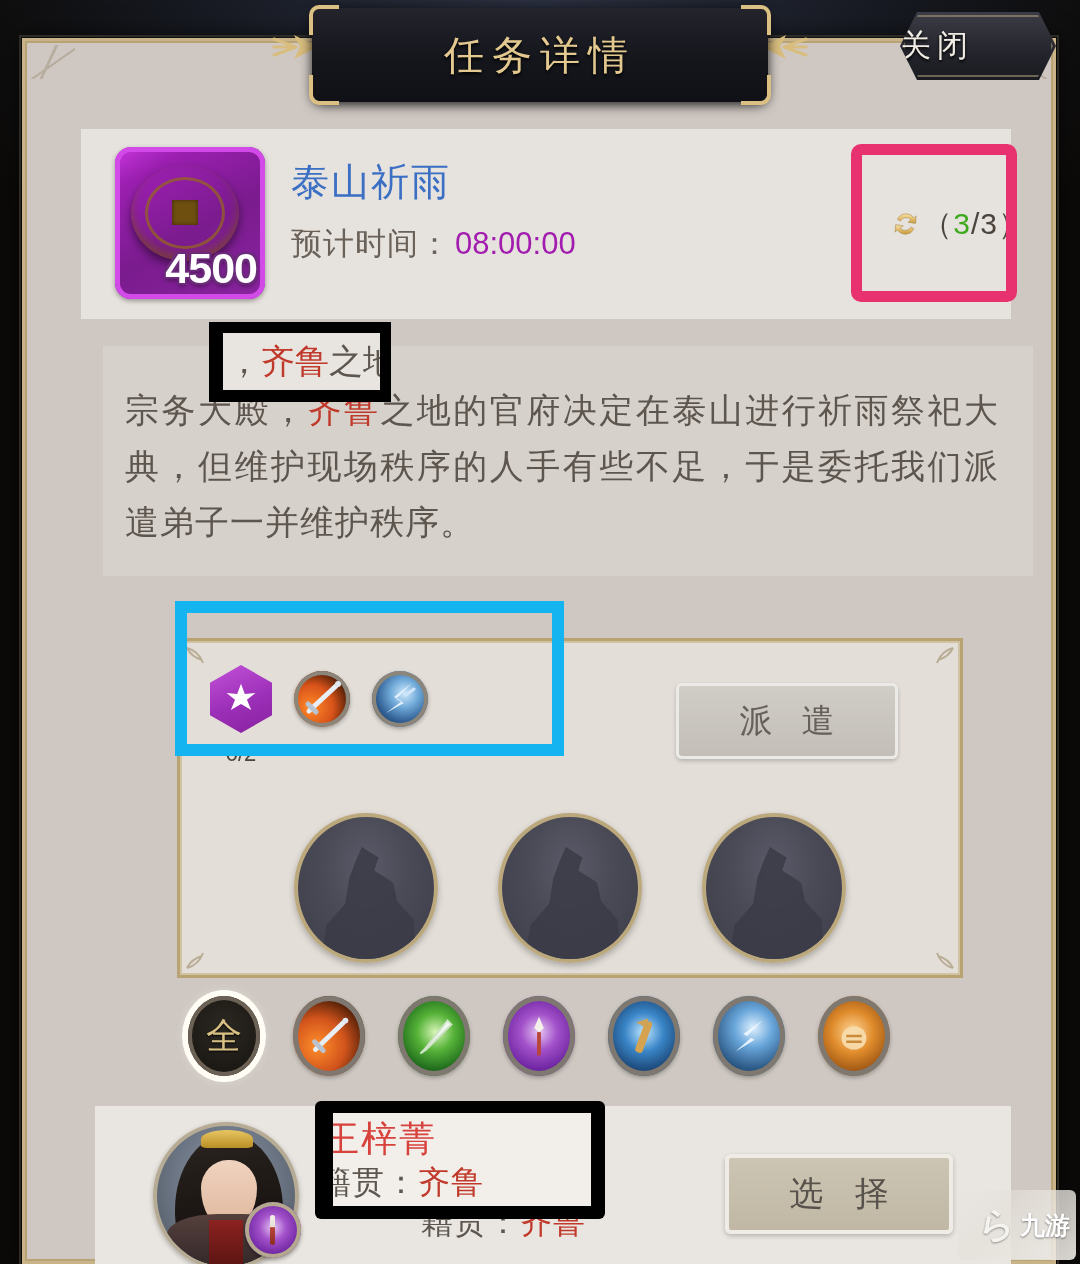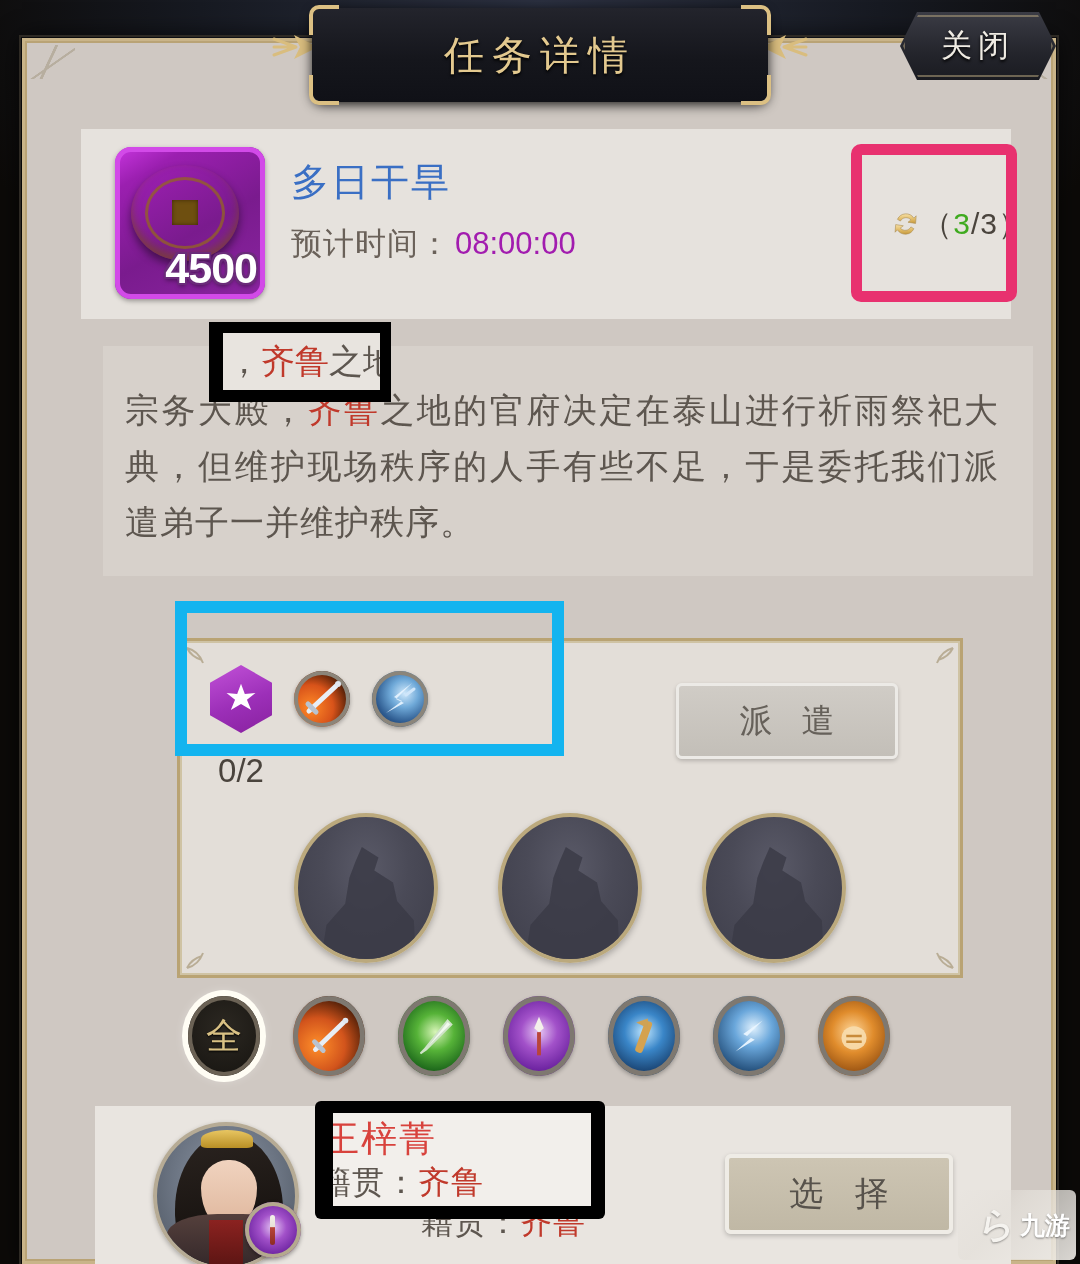--- a/index.html
+++ b/index.html
@@ -86,21 +86,21 @@
     position: absolute; top: 30px; width: 46px; height: 34px; z-index: 29;
   }
   .title-wing.left  { left: 272px; }
   .title-wing.right { left: 762px; transform: scaleX(-1); }
 
   
   #close-button {
     position: absolute; right: 24px; top: 12px; width: 156px; height: 68px;
     background: linear-gradient(180deg, #3b3c45 0%, #24252c 60%, #1a1b21 100%);
     clip-path: polygon(17px 0, calc(100% - 17px) 0, 100% 50%, calc(100% - 17px) 100%, 17px 100%, 0 50%);
-    display: flex; align-items: center; justify-content: center;
+    display: flex; align-items: center; justify-content: flex-start;
     z-index: 32;
     box-shadow: 0 2px 8px rgba(0,0,0,.7);
   }
   #close-button::before {
     content: ""; position: absolute; inset: 3px;
     clip-path: polygon(15px 0, calc(100% - 15px) 0, 100% 50%, calc(100% - 15px) 100%, 15px 100%, 0 50%);
     border: 2px solid rgba(176,160,124,.55);
   }
   #close-label {
     font-size: 31px; letter-spacing: 6px; color: #f0ece4;
@@ -211,21 +211,21 @@
     display: flex; align-items: flex-start; gap: 22px;
   }
   #req-rank-wrap { display: flex; flex-direction: column; align-items: center; }
   #req-rank-hex {
     width: 62px; height: 68px; position: relative;
     background: linear-gradient(160deg, #c251d8 0%, #9c2fb8 55%, #88219f 100%);
     clip-path: polygon(50% 0, 100% 26%, 100% 74%, 50% 100%, 0 74%, 0 26%);
     display: flex; align-items: center; justify-content: center;
   }
   #req-rank-count {
-    font-size: 33px; color: #4a443d; margin-top: 19px; letter-spacing: 0px;
+    font-size: 22px; color: #4a443d; margin-top: 8px; letter-spacing: 0px;
   }
   .req-class-icon {
     width: 56px; height: 56px; border-radius: 50%;
     margin-top: 6px;
     box-shadow: inset 0 0 0 4px #8b857a, 0 2px 4px rgba(0,0,0,.3);
   }
   .req-class-icon.fire {
     background: radial-gradient(circle at 30% 65%, #ff8a27 0%, #d8531a 42%, #5a2208 70%, #161015 100%);
   }
   .req-class-icon.ice {
@@ -407,21 +407,21 @@
   </div>
 </div>
 
 <div id="dialog-panel">
 
   <div id="quest-header">
     <div id="reward-slot">
       <div id="reward-coin"></div>
       <div id="reward-amount">4500</div>
     </div>
-    <div id="quest-name">多日干旱</div>
+    <div id="quest-name">泰山祈雨</div>
     <div id="quest-time-row">
       <span>预计时间：</span>
       <span id="quest-time-value">08:00:00</span>
     </div>
   </div>
 
   <div id="refresh-button">
     <svg id="refresh-icon" viewBox="0 0 100 100">
       <defs>
         <linearGradient id="goldg" x1="0" y1="0" x2="0" y2="1">

